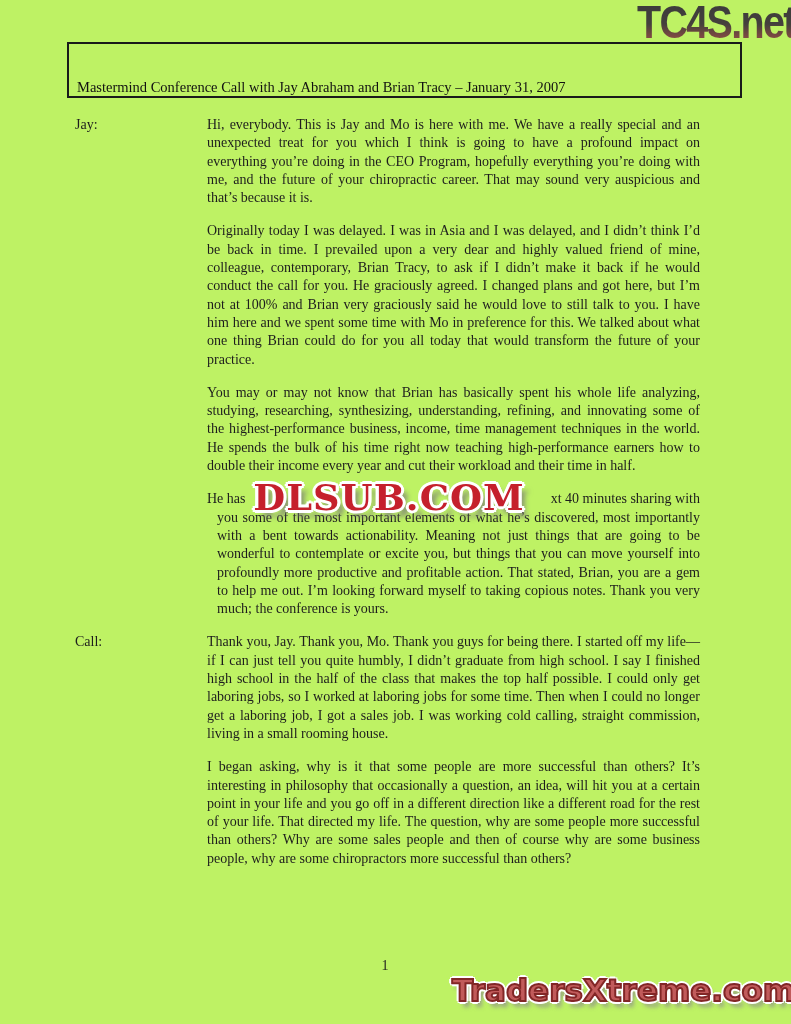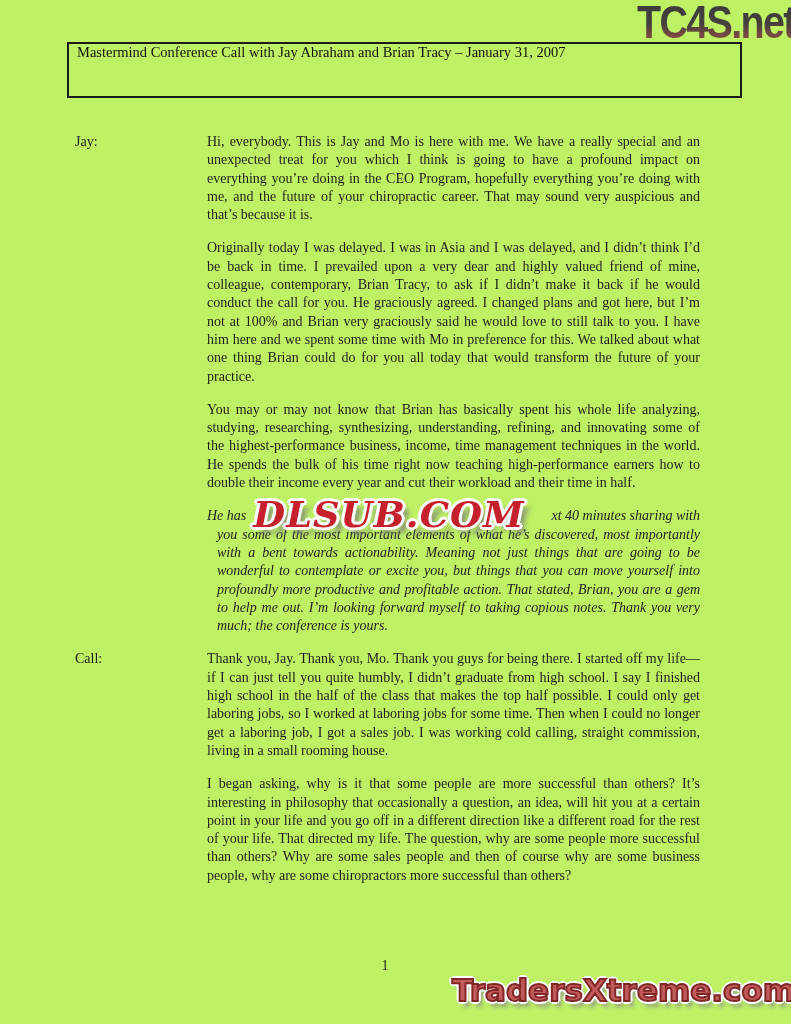--- a/index.html
+++ b/index.html
@@ -35,49 +35,49 @@
   
   .header-box {
     position: absolute;
     left: 67px;
     top: 42px;
     width: 675px;
     height: 56px;
     border: 2px solid #1a1a1a;
     background: transparent;
     display: flex;
-    align-items: flex-start;
+    align-items: flex-end;
     z-index: 2;
     box-sizing: border-box;
   }
   .header-box .title {
     padding-left: 8px;
     font-size: 14.5px;
     color: #111;
     white-space: nowrap;
   }
 
   
   .transcript {
     position: absolute;
     left: 75px;
-    top: 133px;
+    top: 116px;
     width: 625px;
     font-size: 14px;
     line-height: 18.3px;
   }
   .speech { display: flex; align-items: flex-start; }
   .speaker { width: 132px; flex: 0 0 132px; }
   .paras { width: 493px; flex: 0 0 493px; }
   .para {
     margin: 0 0 15px 0;
     text-align: justify;
     text-align-last: left;
   }
-  .para.split { position: relative; font-style: italic; }
+  .para.split { position: relative; }
   .split-line {
     display: flex;
     justify-content: space-between;
     width: 100%;
   }
   .split-line .gap { flex: 1 1 auto; }
   .rest { display: block; text-align: justify; text-align-last: left; margin-left: 10px; }
 
   
   .wm-dlsub {

